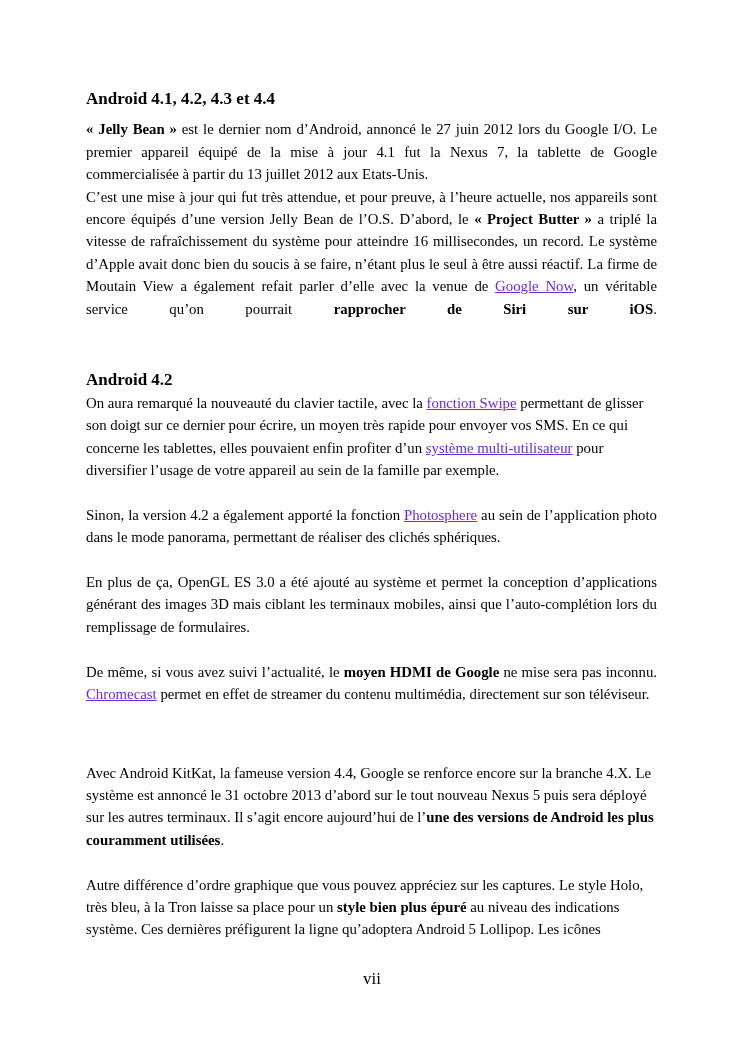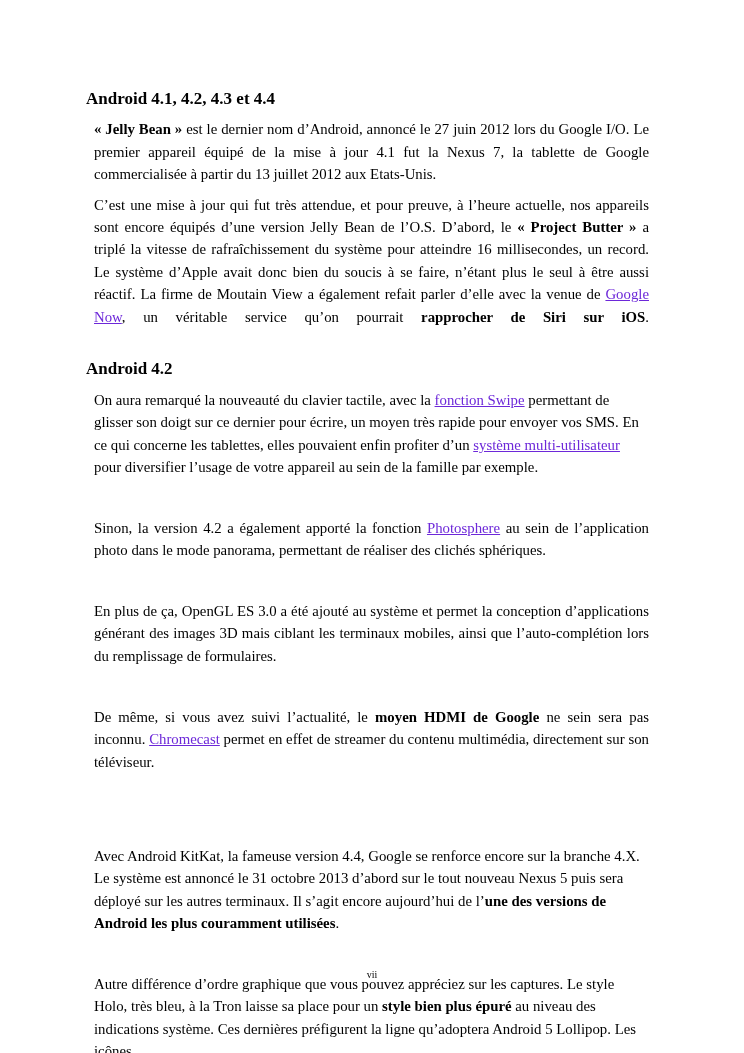--- a/index.html
+++ b/index.html
@@ -22,62 +22,62 @@
     background: #ffffff;
   }
   .content {
     position: absolute;
     left: 86px;
     top: 88px;
     width: 571px;
     font-size: 14.8px;
     line-height: 22.4px;
   }
-  .block { margin: 8px; padding: 0; }
+  .block { margin: 0; padding: 0; }
   h2.block {
     font-size: 17px;
     font-weight: bold;
     margin: 0 0 8px 0;
   }
-  h2.block.tight { margin-bottom: 0; }
+  h2.block.tight { margin-bottom: 0; margin-top: 27px; }
   .align-justify { text-align: justify; }
   .align-left { text-align: left; }
   .stretch-last { text-align-last: justify; }
   .bold { font-weight: bold; }
   a.doclink {
     color: #6d28d9;
     text-decoration: underline;
     cursor: pointer;
   }
   .spacer { width: 100%; }
   .footer {
     position: absolute;
     left: 0;
     right: 0;
     top: 969px;
     text-align: center;
-    font-size: 10px;
+    font-size: 17px;
   }
 </style>
 </head>
 <body>
 
 <div class="page">
   <main class="content">
       <h2 class="block align-left">Android 4.1, 4.2, 4.3 et 4.4</h2>
       <p class="block align-justify"><span class="bold">« Jelly Bean »</span><span> est le dernier nom d’Android, annoncé le 27 juin 2012 lors du Google I/O. Le premier appareil équipé de la mise à jour 4.1 fut la Nexus 7, la tablette de Google commercialisée à partir du 13 juillet 2012 aux Etats-Unis.</span></p>
       <p class="block align-justify stretch-last"><span>C’est une mise à jour qui fut très attendue, et pour preuve, à l’heure actuelle, nos appareils sont encore équipés d’une version Jelly Bean de l’O.S. D’abord, le </span><span class="bold">« Project Butter »</span><span> a triplé la vitesse de rafraîchissement du système pour atteindre 16 millisecondes, un record. Le système d’Apple avait donc bien du soucis à se faire, n’étant plus le seul à être aussi réactif. La firme de Moutain View a également refait parler d’elle avec la venue de </span><a class="doclink" href="#">Google Now</a><span>, un véritable service qu’on pourrait </span><span class="bold">rapprocher de Siri sur iOS</span><span>.</span></p>
       <div class="spacer" style="height: 22.4px;"></div>
       <h2 class="block align-left tight">Android 4.2</h2>
       <p class="block align-left"><span>On aura remarqué la nouveauté du clavier tactile, avec la </span><a class="doclink" href="#">fonction Swipe</a><span> permettant de glisser son doigt sur ce dernier pour écrire, un moyen très rapide pour envoyer vos SMS. En ce qui concerne les tablettes, elles pouvaient enfin profiter d’un </span><a class="doclink" href="#">système multi-utilisateur</a><span> pour diversifier l’usage de votre appareil au sein de la famille par exemple.</span></p>
       <div class="spacer" style="height: 22.4px;"></div>
       <p class="block align-justify"><span>Sinon, la version 4.2 a également apporté la fonction </span><a class="doclink" href="#">Photosphere</a><span> au sein de l’application photo dans le mode panorama, permettant de réaliser des clichés sphériques.</span></p>
       <div class="spacer" style="height: 22.4px;"></div>
       <p class="block align-justify"><span>En plus de ça, OpenGL ES 3.0 a été ajouté au système et permet la conception d’applications générant des images 3D mais ciblant les terminaux mobiles, ainsi que l’auto-complétion lors du remplissage de formulaires.</span></p>
       <div class="spacer" style="height: 22.4px;"></div>
-      <p class="block align-justify"><span>De même, si vous avez suivi l’actualité, le </span><span class="bold">moyen HDMI de Google</span><span> ne sein sera pas inconnu. </span><a class="doclink" href="#">Chromecast</a><span> permet en effet de streamer du contenu multimédia, directement sur son téléviseur.</span></p>
+      <p class="block align-justify"><span>De même, si vous avez suivi l’actualité, le </span><span class="bold">moyen HDMI de Google</span><span> ne mise sera pas inconnu. </span><a class="doclink" href="#">Chromecast</a><span> permet en effet de streamer du contenu multimédia, directement sur son téléviseur.</span></p>
       <div class="spacer" style="height: 56px;"></div>
       <p class="block align-left"><span>Avec Android KitKat, la fameuse version 4.4, Google se renforce encore sur la branche 4.X. Le système est annoncé le 31 octobre 2013 d’abord sur le tout nouveau Nexus 5 puis sera déployé sur les autres terminaux. Il s’agit encore aujourd’hui de l’</span><span class="bold">une des versions de Android les plus couramment utilisées</span><span>.</span></p>
       <div class="spacer" style="height: 22.4px;"></div>
       <p class="block align-left"><span>Autre différence d’ordre graphique que vous pouvez appréciez sur les captures. Le style Holo, très bleu, à la Tron laisse sa place pour un </span><span class="bold">style bien plus épuré</span><span> au niveau des indications système. Ces dernières préfigurent la ligne qu’adoptera Android 5 Lollipop. Les icônes</span></p>
     </main>
   <div class="footer">vii</div>
 </div>
 
 </body></html>

